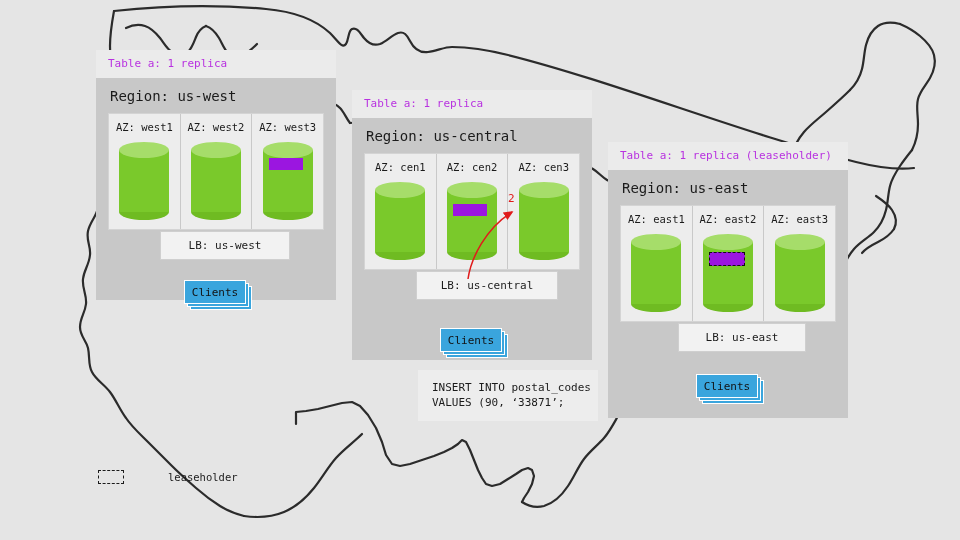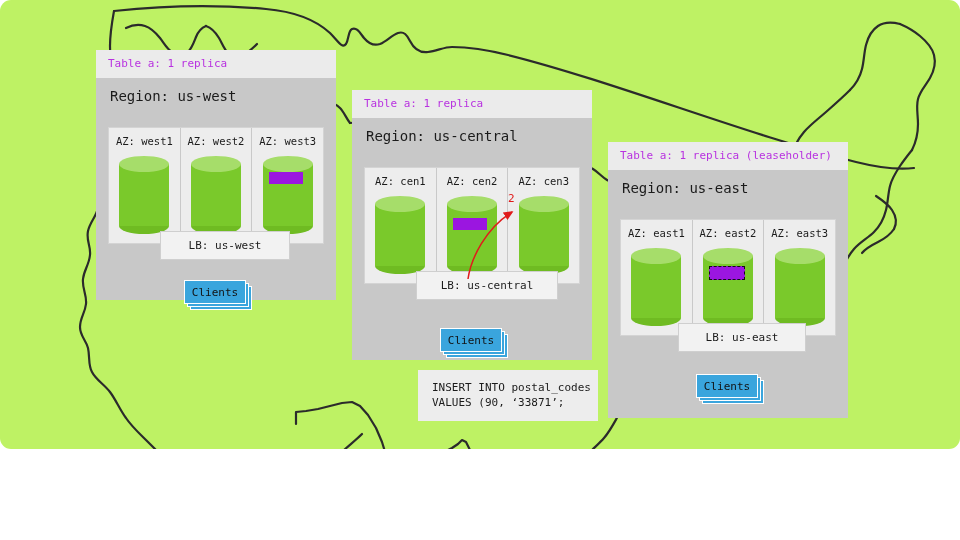--- a/index.html
+++ b/index.html
@@ -3,25 +3,24 @@
 <meta charset="utf-8">
 <style>
   html, body {
     margin: 0;
     padding: 0;
     background: #ffffff;
   }
   #stage {
     position: relative;
     width: 960px;
-    height: 449px;
-    background: #bef264;
+    height: 540px;
+    background: #e5e5e5;
     overflow: hidden;
     font-family: "DejaVu Sans Mono", "Liberation Mono", monospace;
-    border-radius: 11px;
   }
 
   
   #us-map {
     position: absolute;
     left: 0; top: 0;
     width: 960px; height: 540px;
     pointer-events: none;
   }
 
@@ -43,21 +42,21 @@
   }
   .region-title {
     font-size: 14px;
     color: #1b1b1b;
     padding: 10px 14px 9px 14px;
     white-space: nowrap;
   }
   .az-row {
     display: flex;
     background: #ededed;
-    margin: 14px 12px;
+    margin: 0 12px;
     border: 1px solid #d4d4d4;
     position: relative;
   }
   .az-cell {
     flex: 1 1 0;
     border-right: 1px solid #c9c9c9;
     padding: 7px 0 10px 0;
     display: flex;
     flex-direction: column;
     align-items: center;
@@ -428,18 +427,18 @@
   <svg id="arrow-svg" viewBox="0 0 960 540">
     <defs>
       <marker id="redhead" markerWidth="7" markerHeight="7" refX="5.4" refY="3" orient="auto">
         <path d="M0,0 L6.5,3 L0,6 Z" fill="#e01b1b"></path>
       </marker>
     </defs>
     <path d="M468,279 C471,258 486,228 512,212" fill="none" stroke="#e01b1b" stroke-width="1.5" marker-end="url(#redhead)"></path>
   </svg>
   <div class="arrow-num" style="left:508px; top:192px;">2</div>
 
-  <div class="legend" style="left:98px; top:450px;gap:44px;">
+  <div class="legend" style="left:98px; top:470px;gap:44px;">
     <div class="legend-swatch"></div>
     <div class="legend-label">leaseholder</div>
   </div>
 
 </div>
 
 </body></html>

